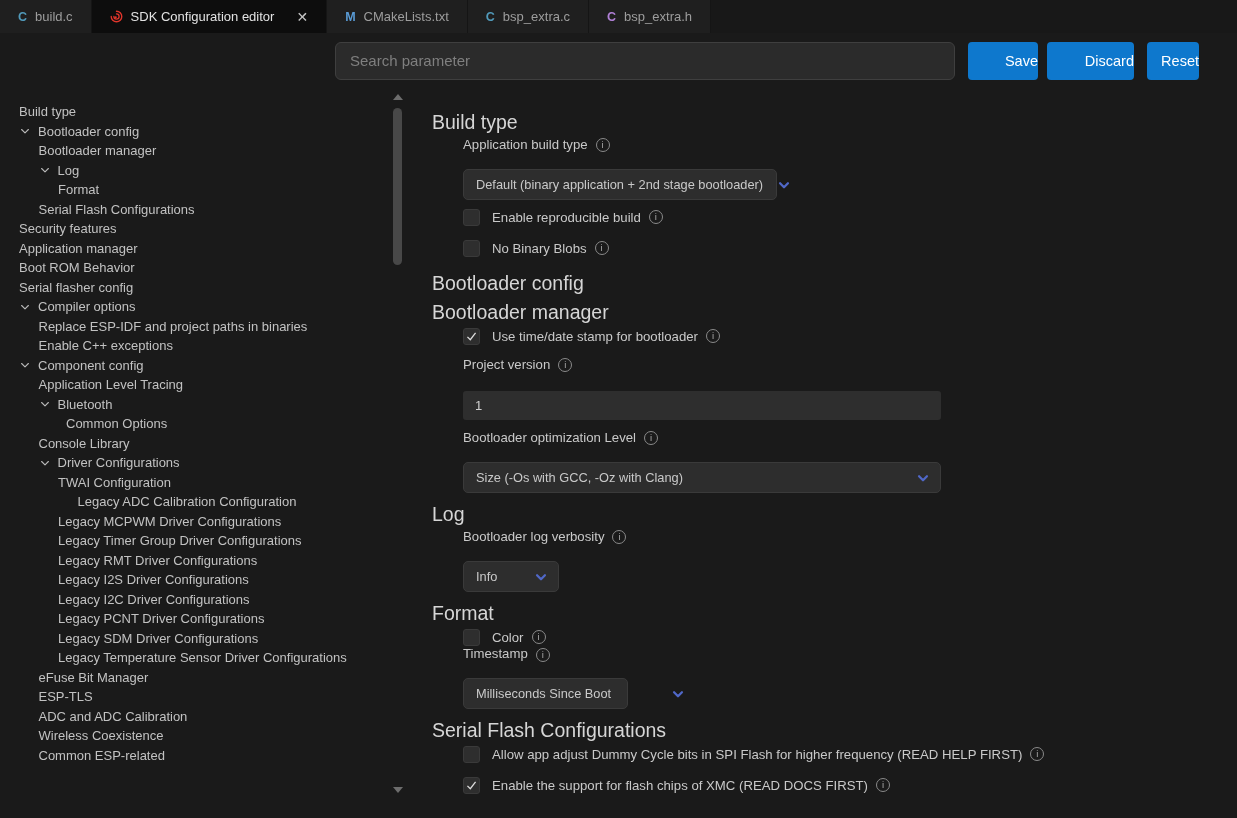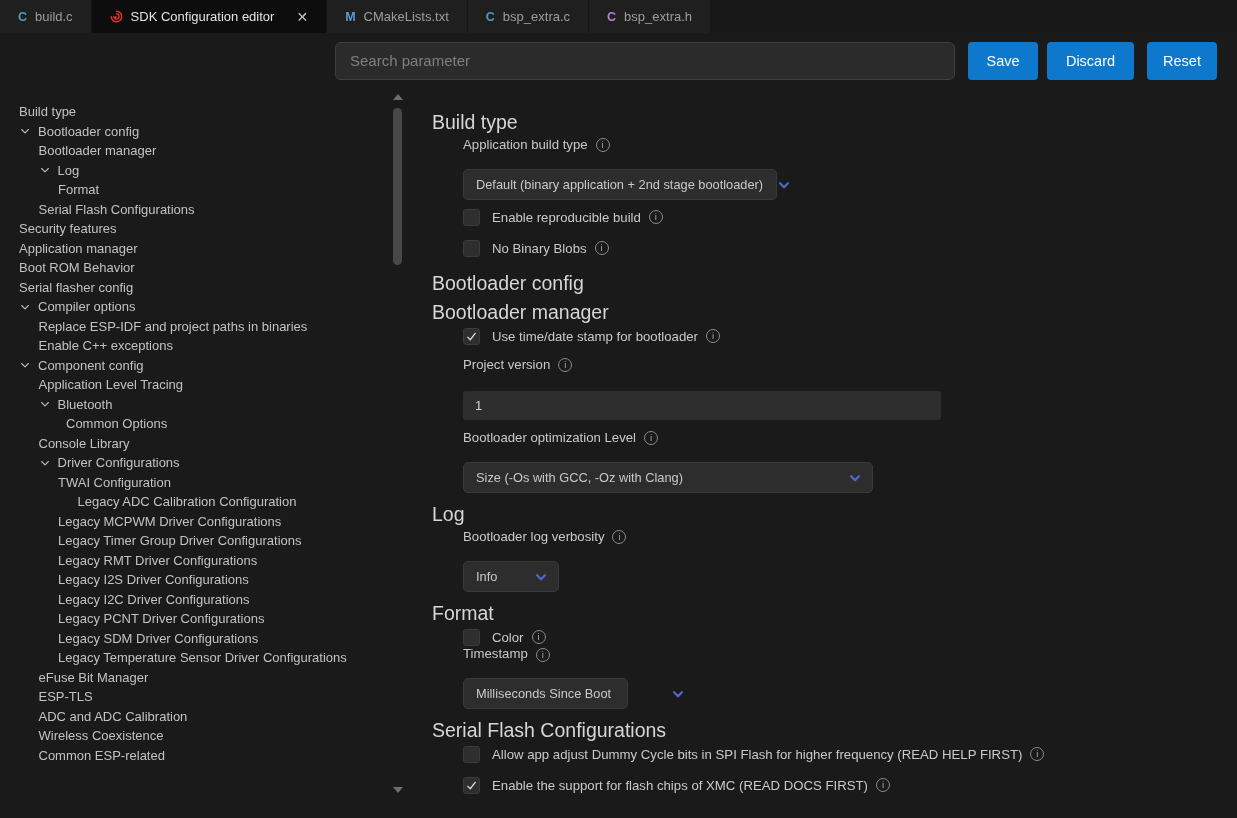--- a/index.html
+++ b/index.html
@@ -28,25 +28,25 @@
   .search-input {
     width: 620px; height: 38px; flex: none;
     background: #2b2b2b; border: 1px solid #3f3f3f; border-radius: 6px;
     color: #bef264; font-size: 15px; padding: 0 14px; outline: none;
     font-family: "Liberation Sans", "DejaVu Sans", sans-serif;
   }
   .search-input::placeholder { color: #7f7f7f; }
   .btn {
     height: 38px; border: none; border-radius: 4px;
     background: #0e78cd; color: #ffffff; font-size: 14.5px;
-    cursor: pointer; font-family: "Liberation Sans", "DejaVu Sans", sans-serif;
+    cursor: pointer; font-family: "Liberation Sans", "DejaVu Sans", sans-serif; text-align: right;
   }
   .btn-save { width: 70px; margin-left: 13px; }
   .btn-discard { width: 87px; margin-left: 9px; }
-  .btn-reset { width: 70px; margin-left: 13px; }
+  .btn-reset { width: 52px; margin-left: 13px; }
 
   
   .content { display: flex; height: 730px; overflow: hidden; }
   .sidebar { width: 390px; flex: none; padding-top: 14px; overflow: hidden; }
   .tree-item {
     height: 19.5px; display: flex; align-items: center;
     font-size: 13px; color: #c2c2c2; white-space: nowrap; cursor: pointer;
   }
   .tree-item .chev { width: 19px; flex: none; display: flex; align-items: center; }
   .tree-item .chev svg { display: block; }
@@ -312,21 +312,21 @@
       </div>
       <div class="field-label" style="margin-top: 12px;">
         <span>Project version</span>
         <span class="info-icon">i</span>
       </div>
       <input type="text" class="text-input" value="1" style="width: 478px; margin-top: 18px;">
       <div class="field-label" style="margin-top: 10px;">
         <span>Bootloader optimization Level</span>
         <span class="info-icon">i</span>
       </div>
-      <div class="select-box" style="width: 410px; margin-top: 16px;">
+      <div class="select-box" style="width: 478px; margin-top: 16px;">
         <span>Size (-Os with GCC, -Oz with Clang)</span>
         <span class="sel-chev">
           <svg width="14" height="14" viewBox="0 0 16 16">
             <path d="M3.5 6 L8 10.5 L12.5 6" stroke="#5068c8" stroke-width="2.6" fill="none" stroke-linecap="round" stroke-linejoin="round"></path>
           </svg>
         </span>
       </div>
       <div class="sec-heading" style="margin-top: 9px;">Log</div>
       <div class="field-label" style="margin-top: 3px;">
         <span>Bootloader log verbosity</span>

